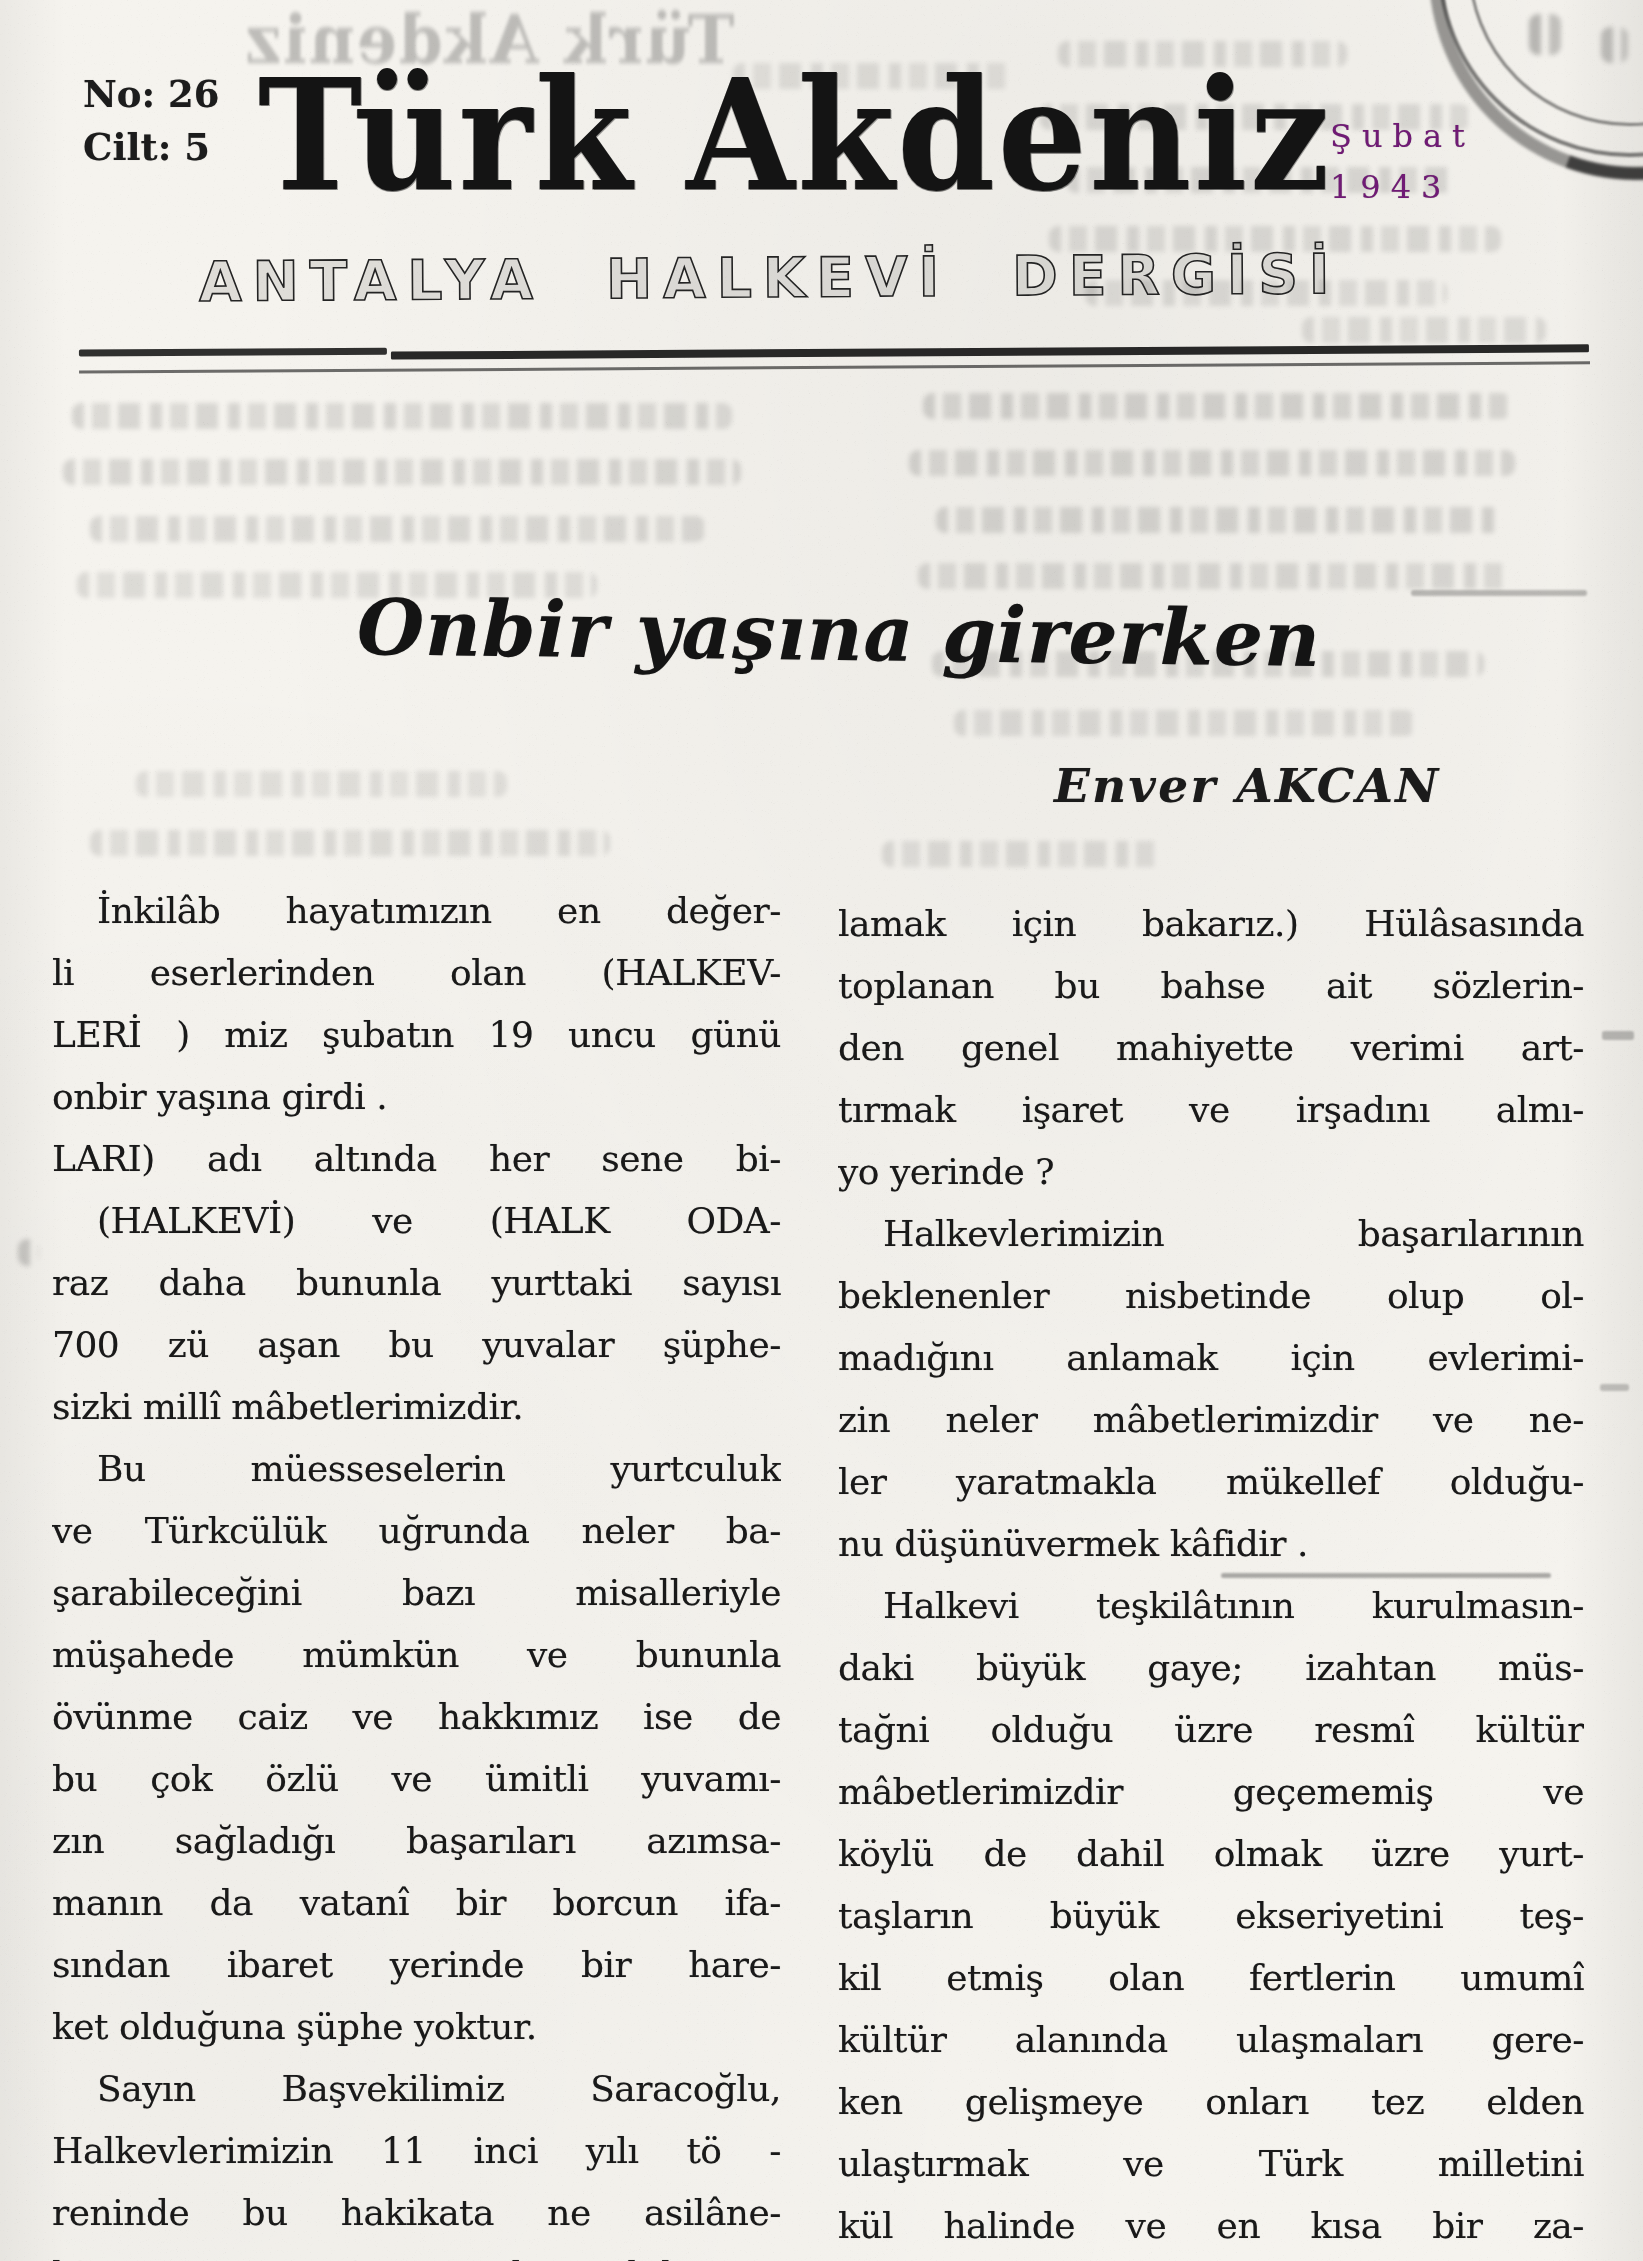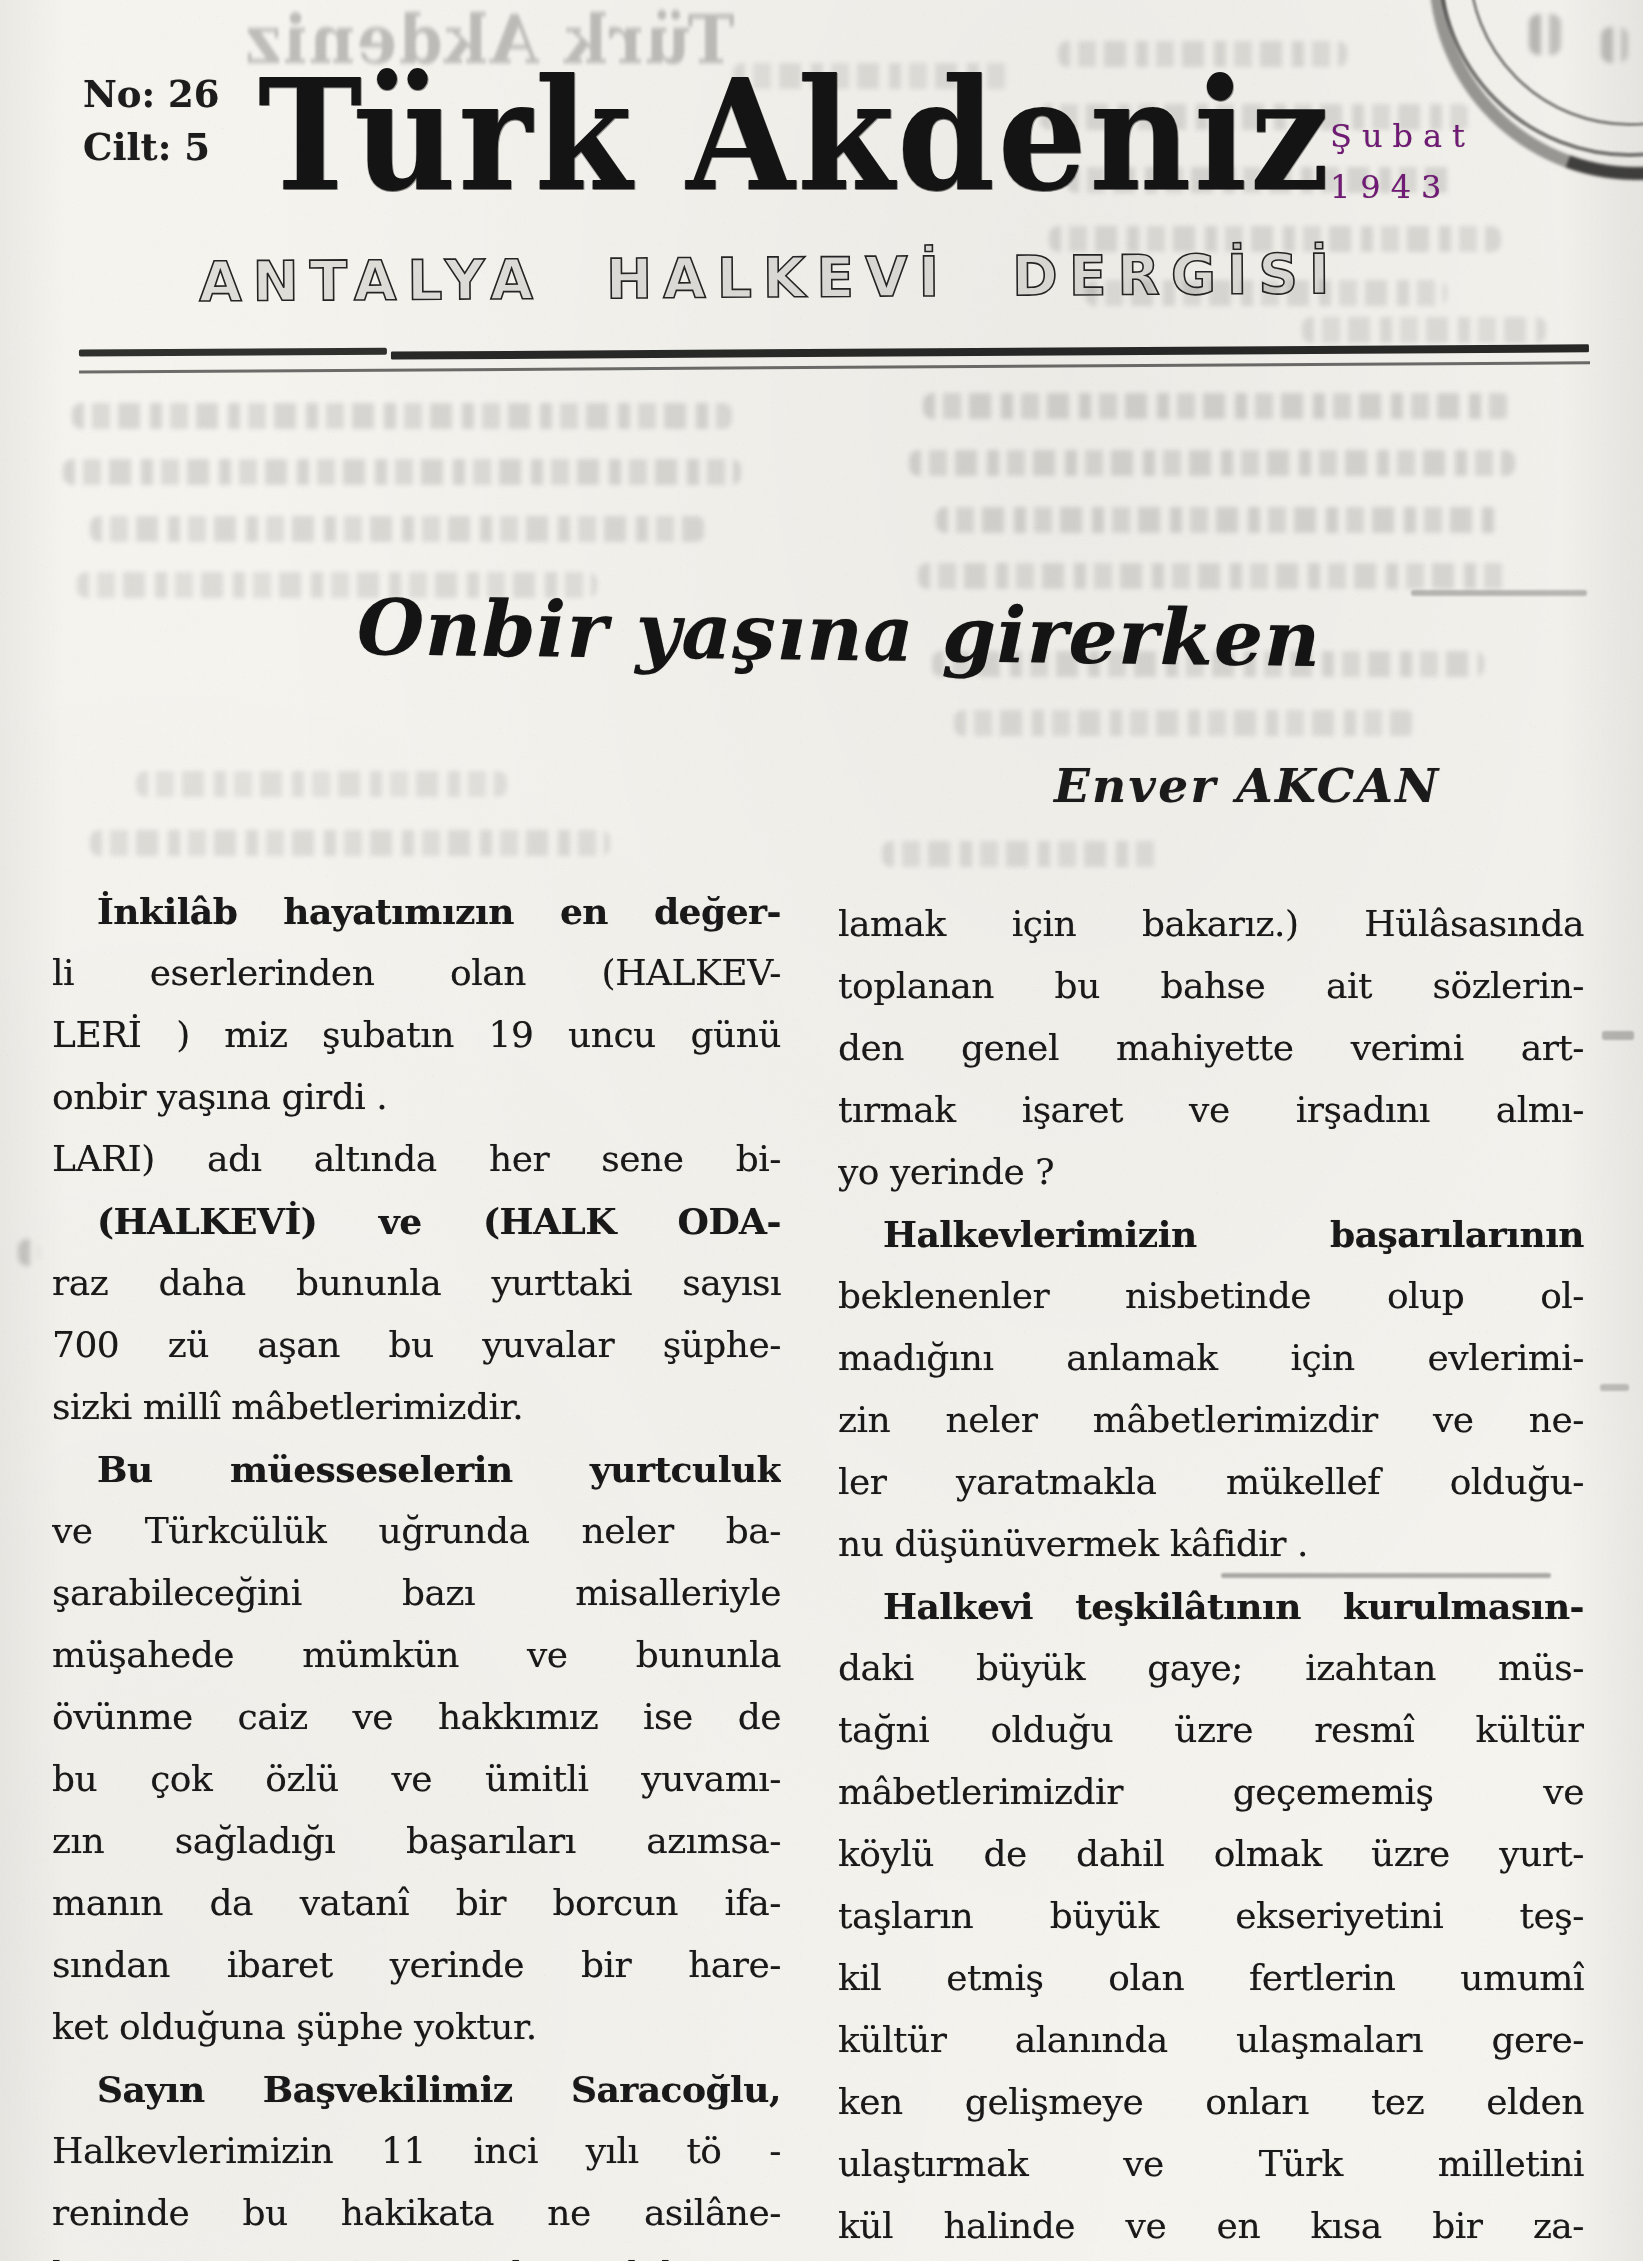--- a/index.html
+++ b/index.html
@@ -67,21 +67,21 @@
   .col-left{left:52px;top:880px;width:729px;}
   .col-right{left:838px;top:893px;width:746px;}
   .bodyline{
     font-size:36px;line-height:62px;height:62px;
     letter-spacing:-0.5px;
     text-align:justify;text-align-last:justify;
     overflow:hidden;color:#191919;
     text-shadow:0 0 0.7px rgba(10,10,10,.45);
   }
   .bodyline.parend{text-align-last:left;}
-  .bodyline.indent{text-indent:45px;font-weight:bold;}
+  .bodyline.indent{text-indent:45px;}
   
   .ghost-layer{position:absolute;inset:0;z-index:0;}
   .ghostline{
     position:absolute;height:26px;border-radius:9px;
     background:repeating-linear-gradient(90deg,
       rgba(45,45,45,.85) 0 11.8px, rgba(45,45,45,0) 11.8px 20px,
       rgba(45,45,45,.7) 20px 38px, rgba(45,45,45,0) 38px 46px,
       rgba(45,45,45,.8) 46px 68px, rgba(45,45,45,0) 68px 78px);
     filter:blur(2.7px);
   }

